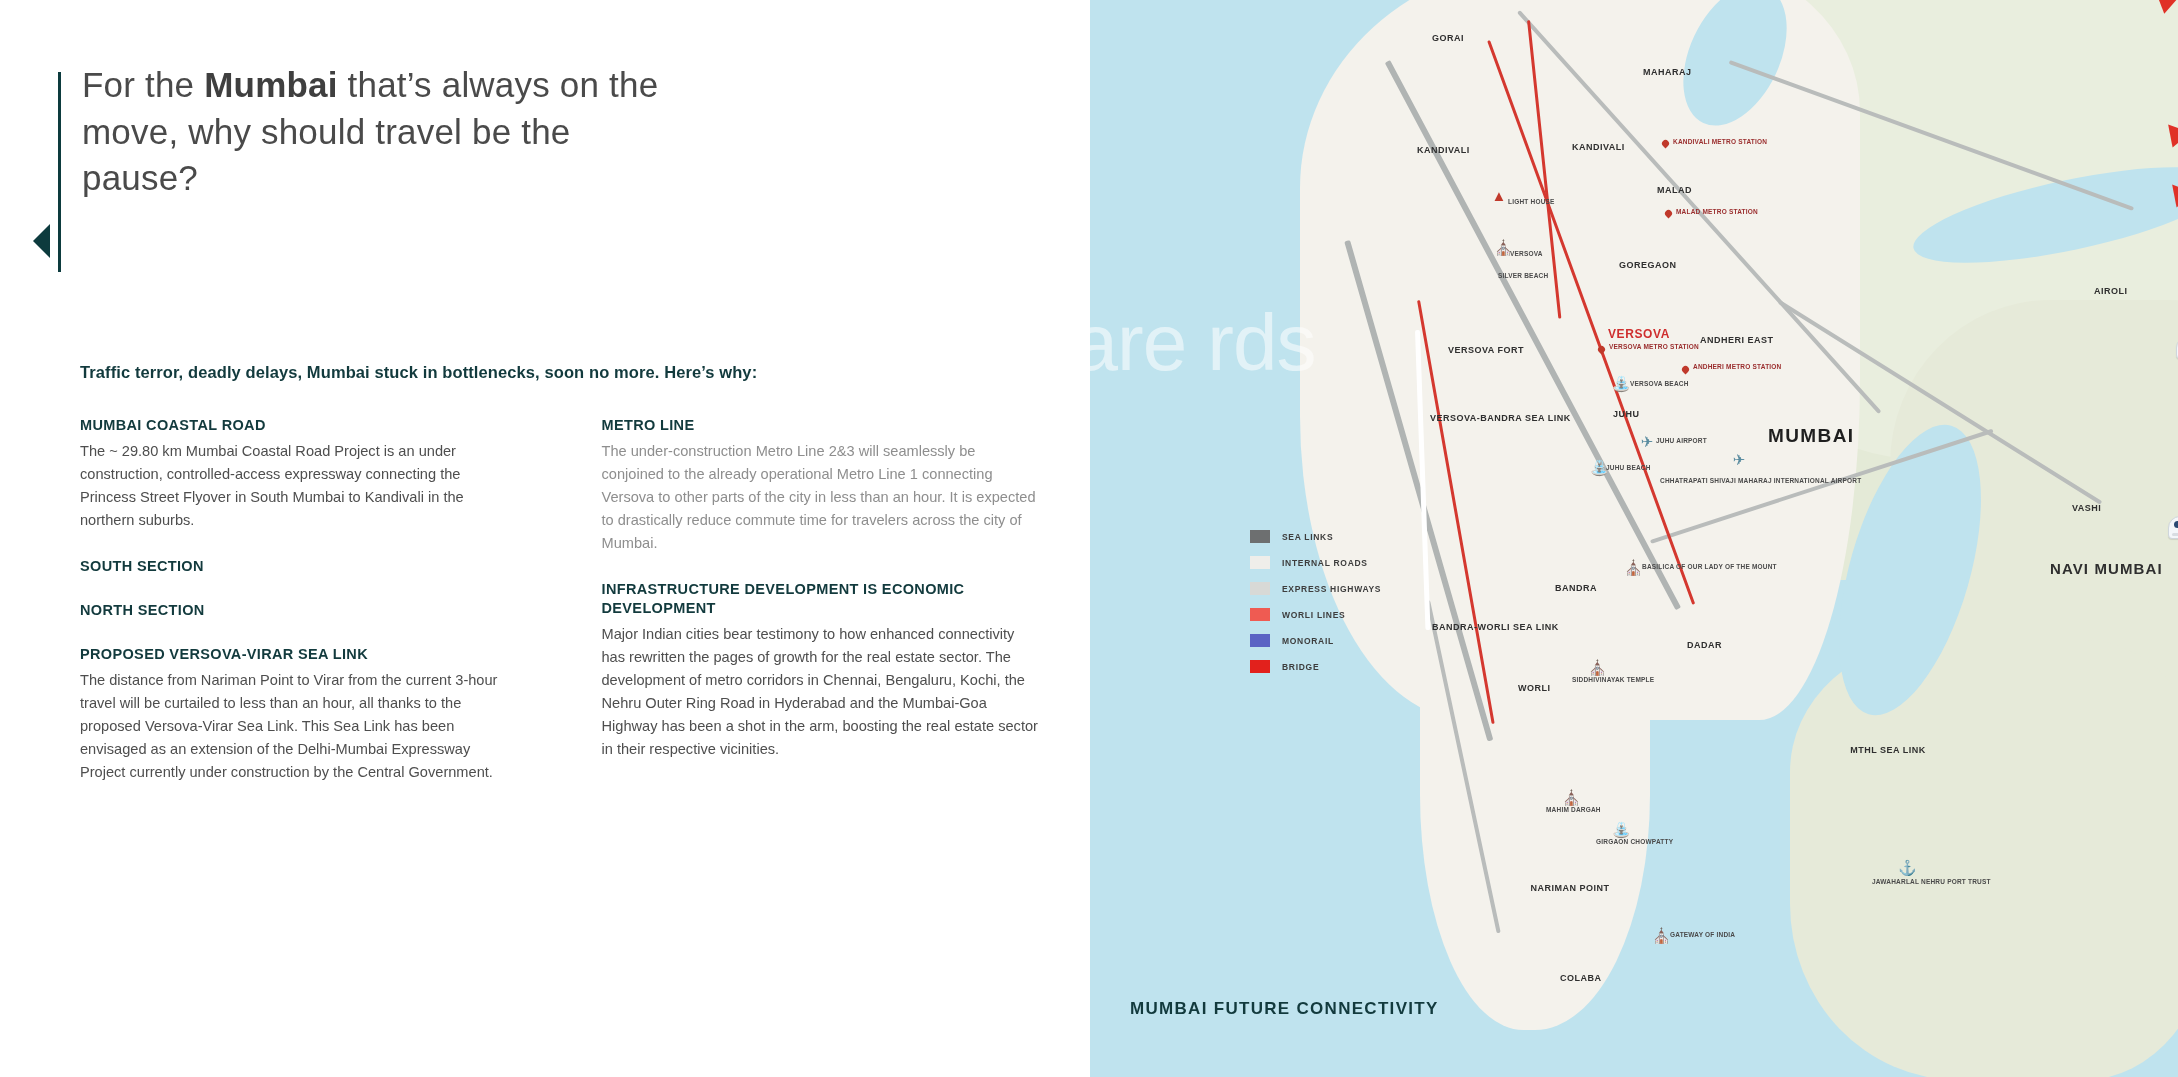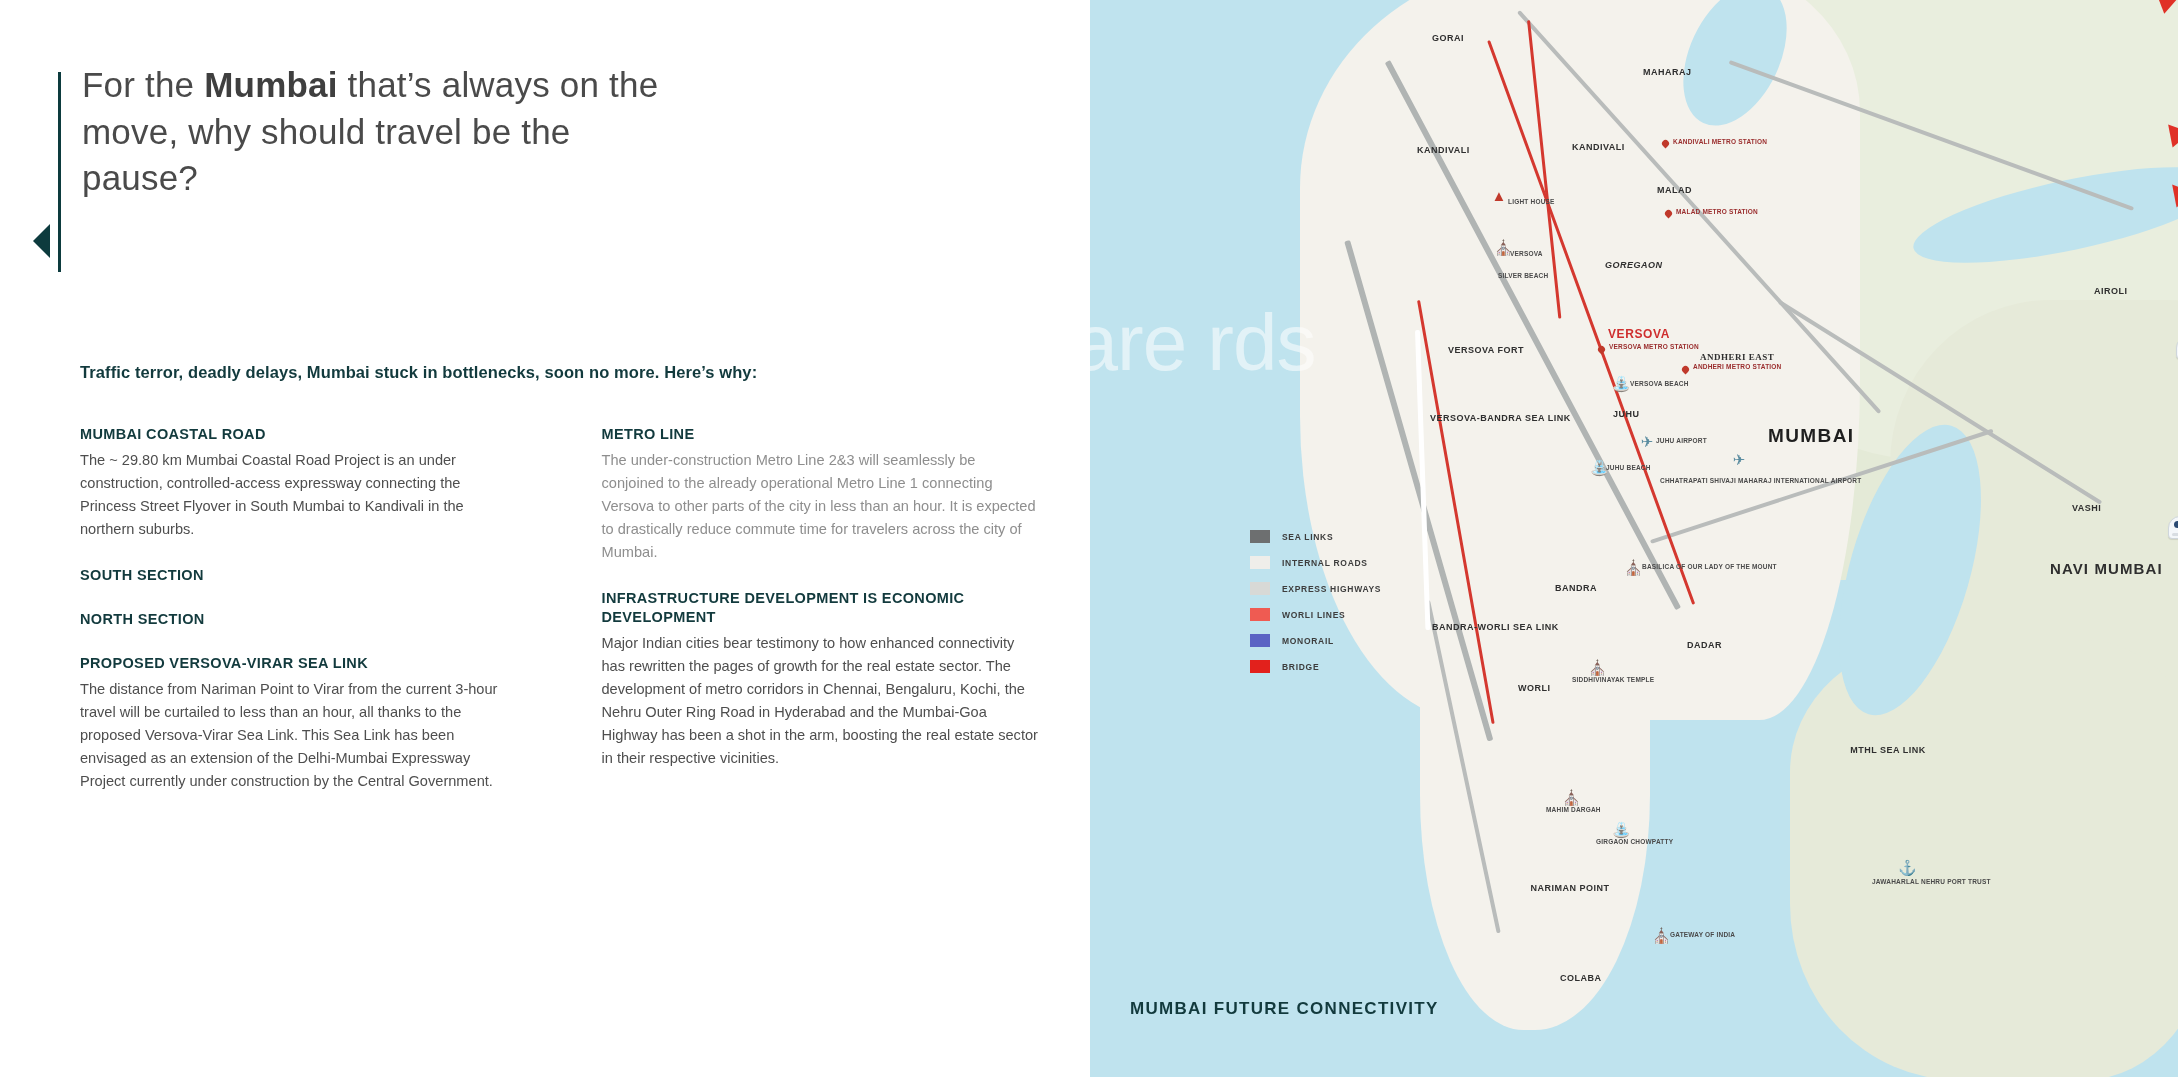--- a/index.html
+++ b/index.html
@@ -36,21 +36,21 @@
     letter-spacing:.2px;
   }
   .headline b{font-weight:700;color:#3f3f3f;}
 
   .lede{
     position:absolute;left:80px;top:363px;width:900px;
     font-size:16.5px;font-weight:700;color:#123a3d;letter-spacing:.1px;
   }
 
   .cols{
-    position:absolute;left:80px;top:425px;width:960px;
+    position:absolute;left:80px;top:416px;width:960px;
     display:flex;gap:83px;
   }
   .col{width:440px;}
   .blk{margin-bottom:25px;}
   .blk h3{
     margin:0 0 5px 0;
     font-size:14.5px;font-weight:600;color:#123a3d;letter-spacing:.35px;
     text-transform:uppercase;line-height:1.3;
   }
   .blk p{
@@ -247,23 +247,23 @@
     <div class="train" style="left:1078px;top:516px;"></div>
 
     <div class="watermark">uare rds</div>
 
     <div>
       <div class="lbl sm" style="left:342px;top:33px;">GORAI</div>
       <div class="lbl sm" style="left:553px;top:67px;">MAHARAJ</div>
       <div class="lbl sm" style="left:327px;top:145px;">KANDIVALI</div>
       <div class="lbl sm" style="left:482px;top:142px;">KANDIVALI</div>
       <div class="lbl sm" style="left:567px;top:185px;">MALAD</div>
-      <div class="lbl sm" style="left:515px;top:260px;font-style:italic;">GOREGAON</div>
+      <div class="lbl sm" style="left:529px;top:260px;">GOREGAON</div>
       <div class="lbl sm ctr" style="left:358px;top:345px;">VERSOVA FORT</div>
-      <div class="lbl sm" style="left:610px;top:352px;font-family:Liberation Serif, serif;">ANDHERI EAST</div>
+      <div class="lbl sm" style="left:610px;top:335px;">ANDHERI EAST</div>
       <div class="lbl sm ctr" style="left:340px;top:413px;width:110px;">VERSOVA-BANDRA SEA LINK</div>
       <div class="lbl sm" style="left:523px;top:409px;">JUHU</div>
       <div class="lbl sm" style="left:465px;top:583px;">BANDRA</div>
       <div class="lbl sm ctr" style="left:342px;top:622px;width:110px;">BANDRA-WORLI SEA LINK</div>
       <div class="lbl sm" style="left:597px;top:640px;">DADAR</div>
       <div class="lbl sm" style="left:428px;top:683px;">WORLI</div>
       <div class="lbl sm ctr" style="left:758px;top:745px;width:80px;">MTHL SEA LINK</div>
       <div class="lbl sm ctr" style="left:440px;top:883px;width:80px;">NARIMAN POINT</div>
       <div class="lbl sm" style="left:470px;top:973px;">COLABA</div>
       <div class="lbl sm" style="left:982px;top:503px;">VASHI</div>

